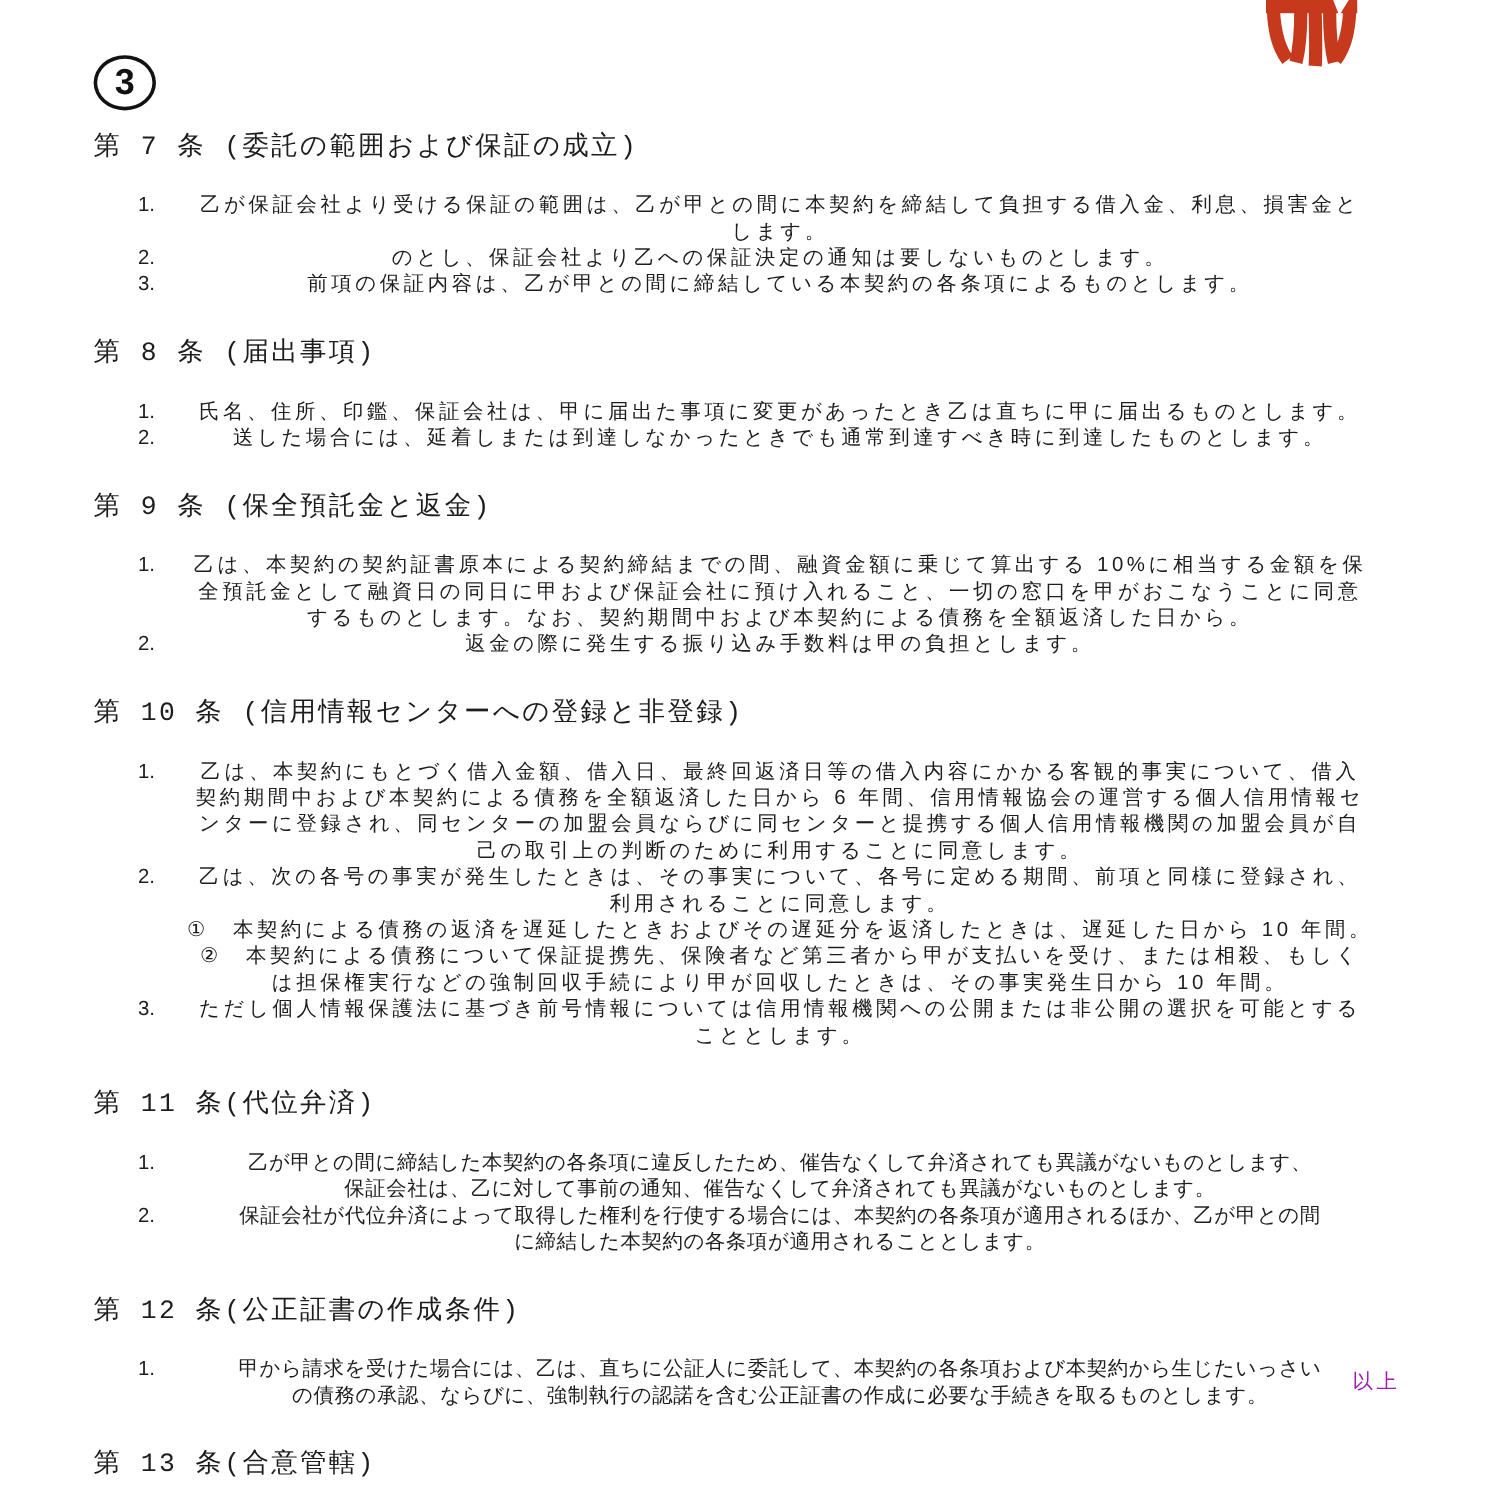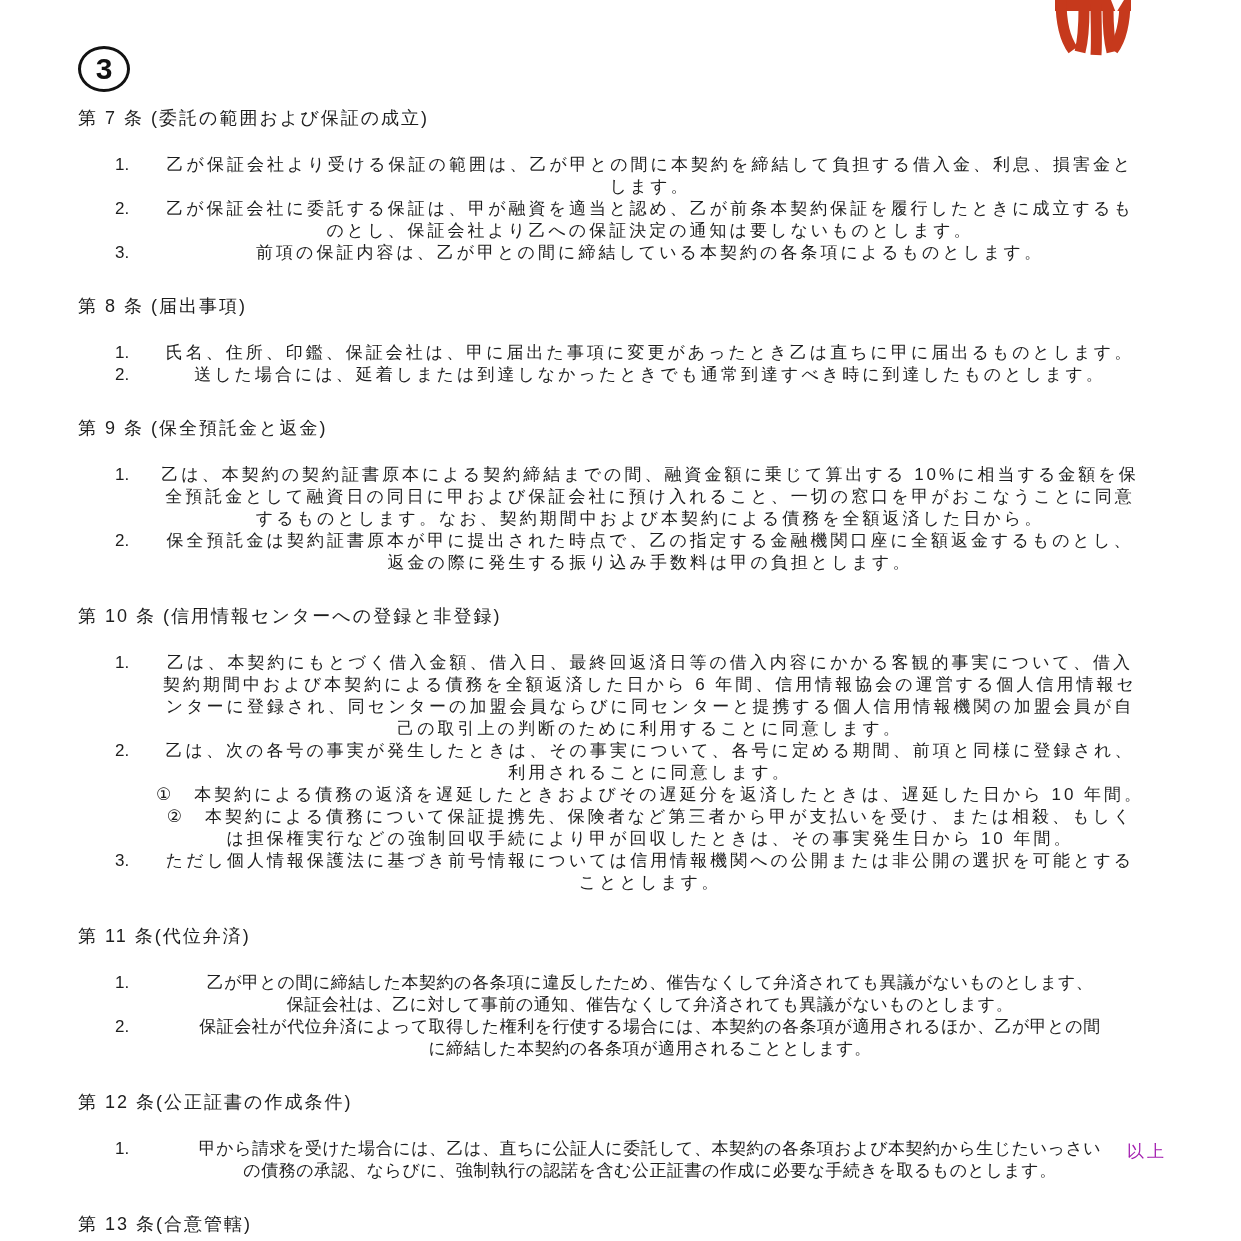--- a/index.html
+++ b/index.html
@@ -16,22 +16,22 @@
   .page-number-badge{
     width:46px;height:40px;border:3px solid #121212;border-radius:50%;
     display:flex;align-items:center;justify-content:center;
     font-size:30px;font-weight:bold;color:#111;
     letter-spacing:0;
   }
   .stamp{
     position:absolute;left:1054px;top:0;width:78px;height:58px;
   }
   .article-heading{
-    font-size:18px;letter-spacing:2px;
-    margin:30px 0 24px 0;white-space:nowrap;
+    font-size:22px;letter-spacing:2px;
+    margin:30px 0 24px 0;white-space:nowrap;font-family:Liberation Mono, monospace;
   }
   .article:first-child .article-heading{margin-top:14px;}
   .article-items{margin:0;}
   .item{display:flex;font-size:17px;line-height:22px;}
   .marker{flex:none;width:30px;margin-left:37px;letter-spacing:0;}
   .item-body{flex:1;min-width:0;text-align:center;}
   .line{white-space:nowrap;letter-spacing:3px;}
   .compact .line{letter-spacing:0.5px;}
   .closing-label{
     position:absolute;right:74px;bottom:78px;
@@ -69,21 +69,20 @@
           <div class="item">
             <span class="marker">1.</span>
             <div class="item-body">
               <div class="line">乙が保証会社より受ける保証の範囲は、乙が甲との間に本契約を締結して負担する借入金、利息、損害金と</div>
               <div class="line">します。</div>
             </div>
           </div>
           <div class="item">
             <span class="marker">2.</span>
             <div class="item-body">
-              <div class="line">乙が保証会社に委託する保証は、甲が融資を適当と認め、乙が前条本契約保証を履行したときに成立するも</div>
               <div class="line">のとし、保証会社より乙への保証決定の通知は要しないものとします。</div>
             </div>
           </div>
           <div class="item">
             <span class="marker">3.</span>
             <div class="item-body">
               <div class="line">前項の保証内容は、乙が甲との間に締結している本契約の各条項によるものとします。</div>
             </div>
           </div>
         </div>
@@ -112,21 +111,20 @@
             <span class="marker">1.</span>
             <div class="item-body">
               <div class="line">乙は、本契約の契約証書原本による契約締結までの間、融資金額に乗じて算出する 10%に相当する金額を保</div>
               <div class="line">全預託金として融資日の同日に甲および保証会社に預け入れること、一切の窓口を甲がおこなうことに同意</div>
               <div class="line">するものとします。なお、契約期間中および本契約による債務を全額返済した日から。</div>
             </div>
           </div>
           <div class="item">
             <span class="marker">2.</span>
             <div class="item-body">
-              <div class="line">保全預託金は契約証書原本が甲に提出された時点で、乙の指定する金融機関口座に全額返金するものとし、</div>
               <div class="line">返金の際に発生する振り込み手数料は甲の負担とします。</div>
             </div>
           </div>
         </div>
       </article>
       <article class="article">
         <div class="article-heading">第 10 条 (信用情報センターへの登録と非登録)</div>
         <div class="article-items">
           <div class="item">
             <span class="marker">1.</span>

